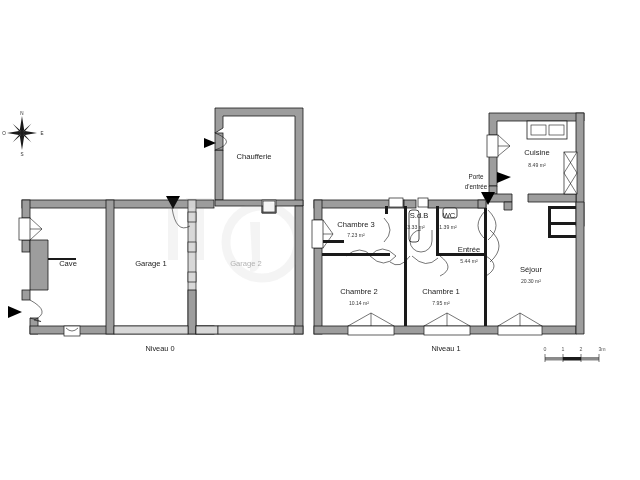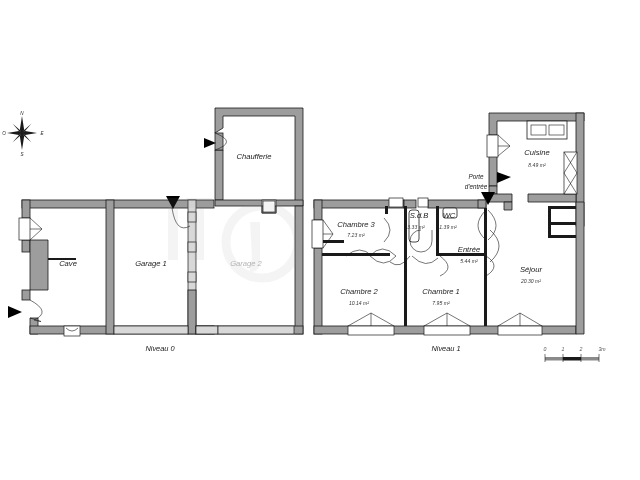--- a/index.html
+++ b/index.html
@@ -10,21 +10,20 @@
   }
   body {
     font-family: "Liberation Sans", sans-serif;
   }
   #plan-root {
     position: relative;
     width: 640px;
     height: 480px;
     background: #ffffff;
     overflow: hidden;
-    font-style: italic;
   }
   #plan-svg {
     position: absolute;
     left: 0;
     top: 0;
     width: 640px;
     height: 480px;
     display: block;
   }
   .room-label {

